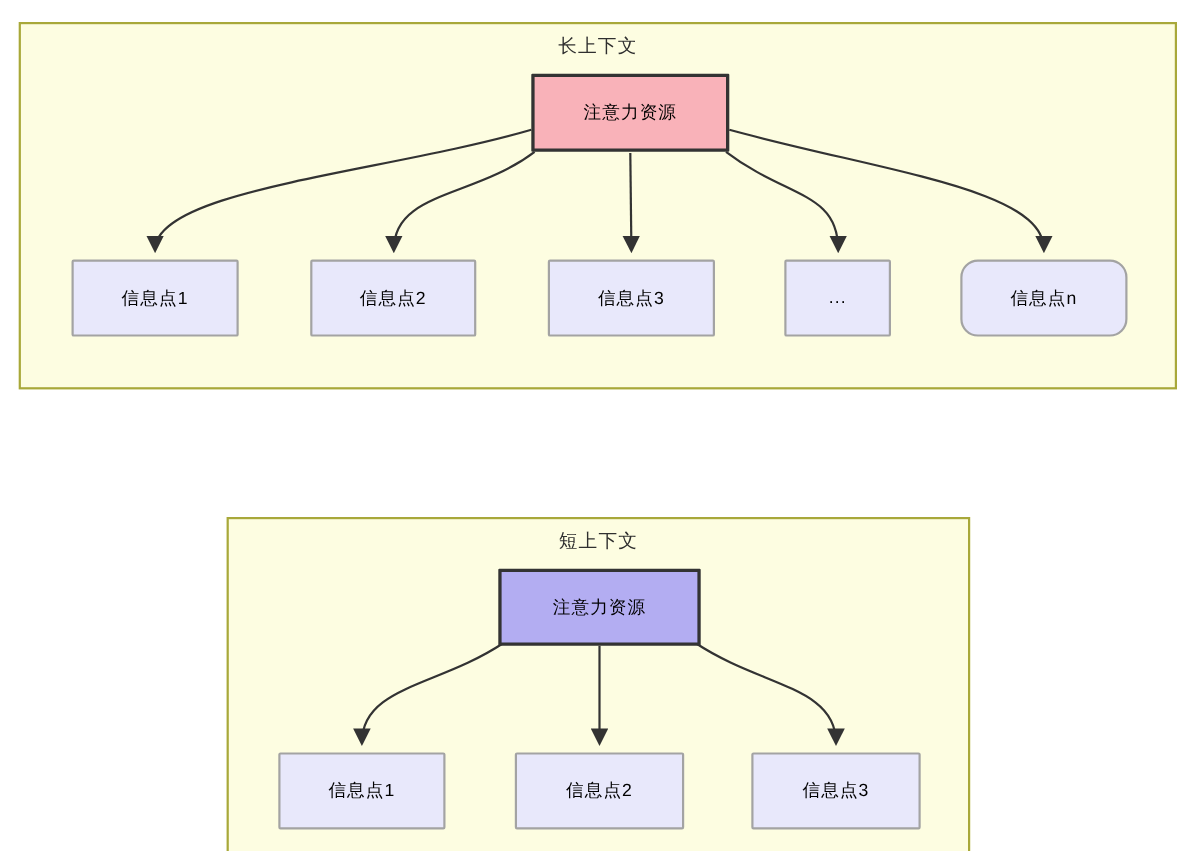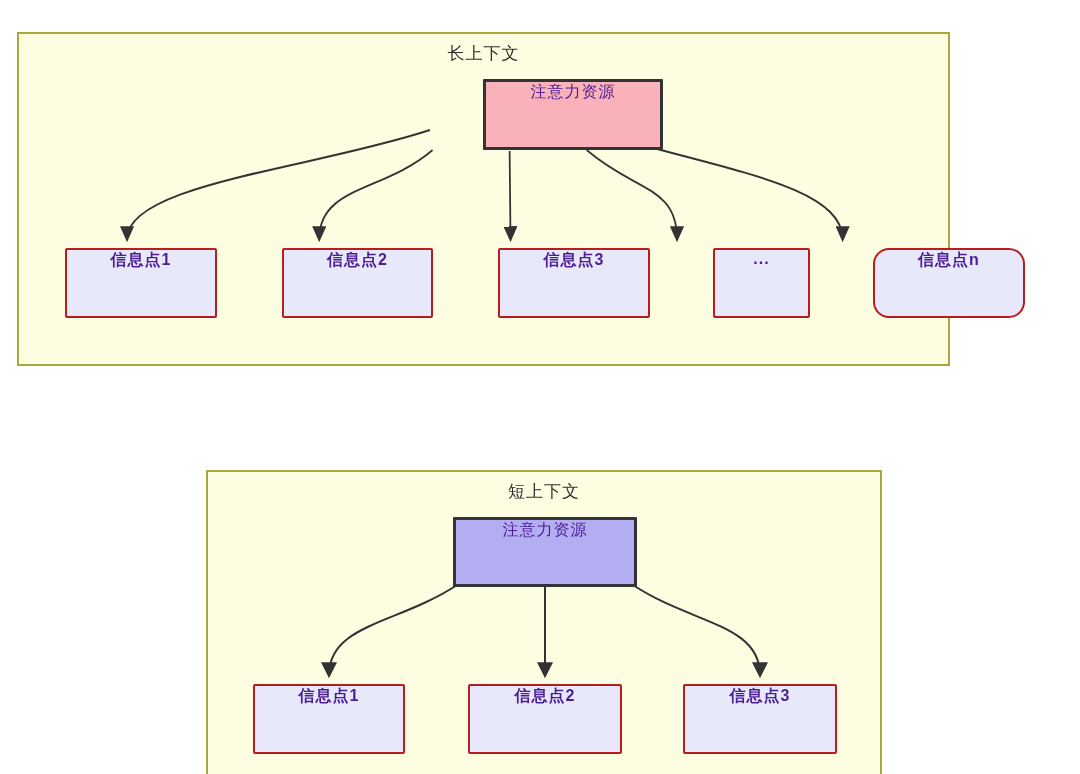--- a/index.html
+++ b/index.html
@@ -16,54 +16,54 @@
     position: relative;
     width: 1080px;
     height: 774px;
   }
   .panel {
     position: absolute;
     background: #fdfde1;
     border: 2px solid #a8a83a;
     box-sizing: border-box;
   }
-  .panel-long  { left: 17px;  top: 32px;  width: 933px; height: 334px; }
+  .panel-long  { left: 17px;  top: 20px;  width: 1053px; height: 334px; }
   .panel-short { left: 206px; top: 430px; width: 676px;  height: 332px; margin-top: 40px; }
   .panel-title {
     position: absolute;
     top: 8px;
     left: 0;
     width: 100%;
     text-align: center;
     font-size: 17px;
     letter-spacing: 1px;
     color: #2f2f2f;
   }
   .node {
     position: absolute;
     display: flex;
+    align-items: center;
     justify-content: center;
     box-sizing: border-box;
     font-size: 16px;
     letter-spacing: 1px;
-    color: #4c1d95;
+    color: #000000;
   }
   .attention {
     border: 3px solid #333333;
     border-radius: 1px;
     z-index: 2;
   }
   .attention-pink   { background: #f9b2b9; }
   .attention-purple { background: #b3adf2; }
   .info {
     background: #e8e8fb;
-    border: 2px solid #b91c1c;
+    border: 2px solid #a3a3a3;
     border-radius: 2px;
     z-index: 2;
-    font-weight: bold;
   }
   svg.edges {
     position: absolute;
     left: 0;
     top: 0;
     width: 100%;
     height: 100%;
     pointer-events: none;
     z-index: 1;
   }

